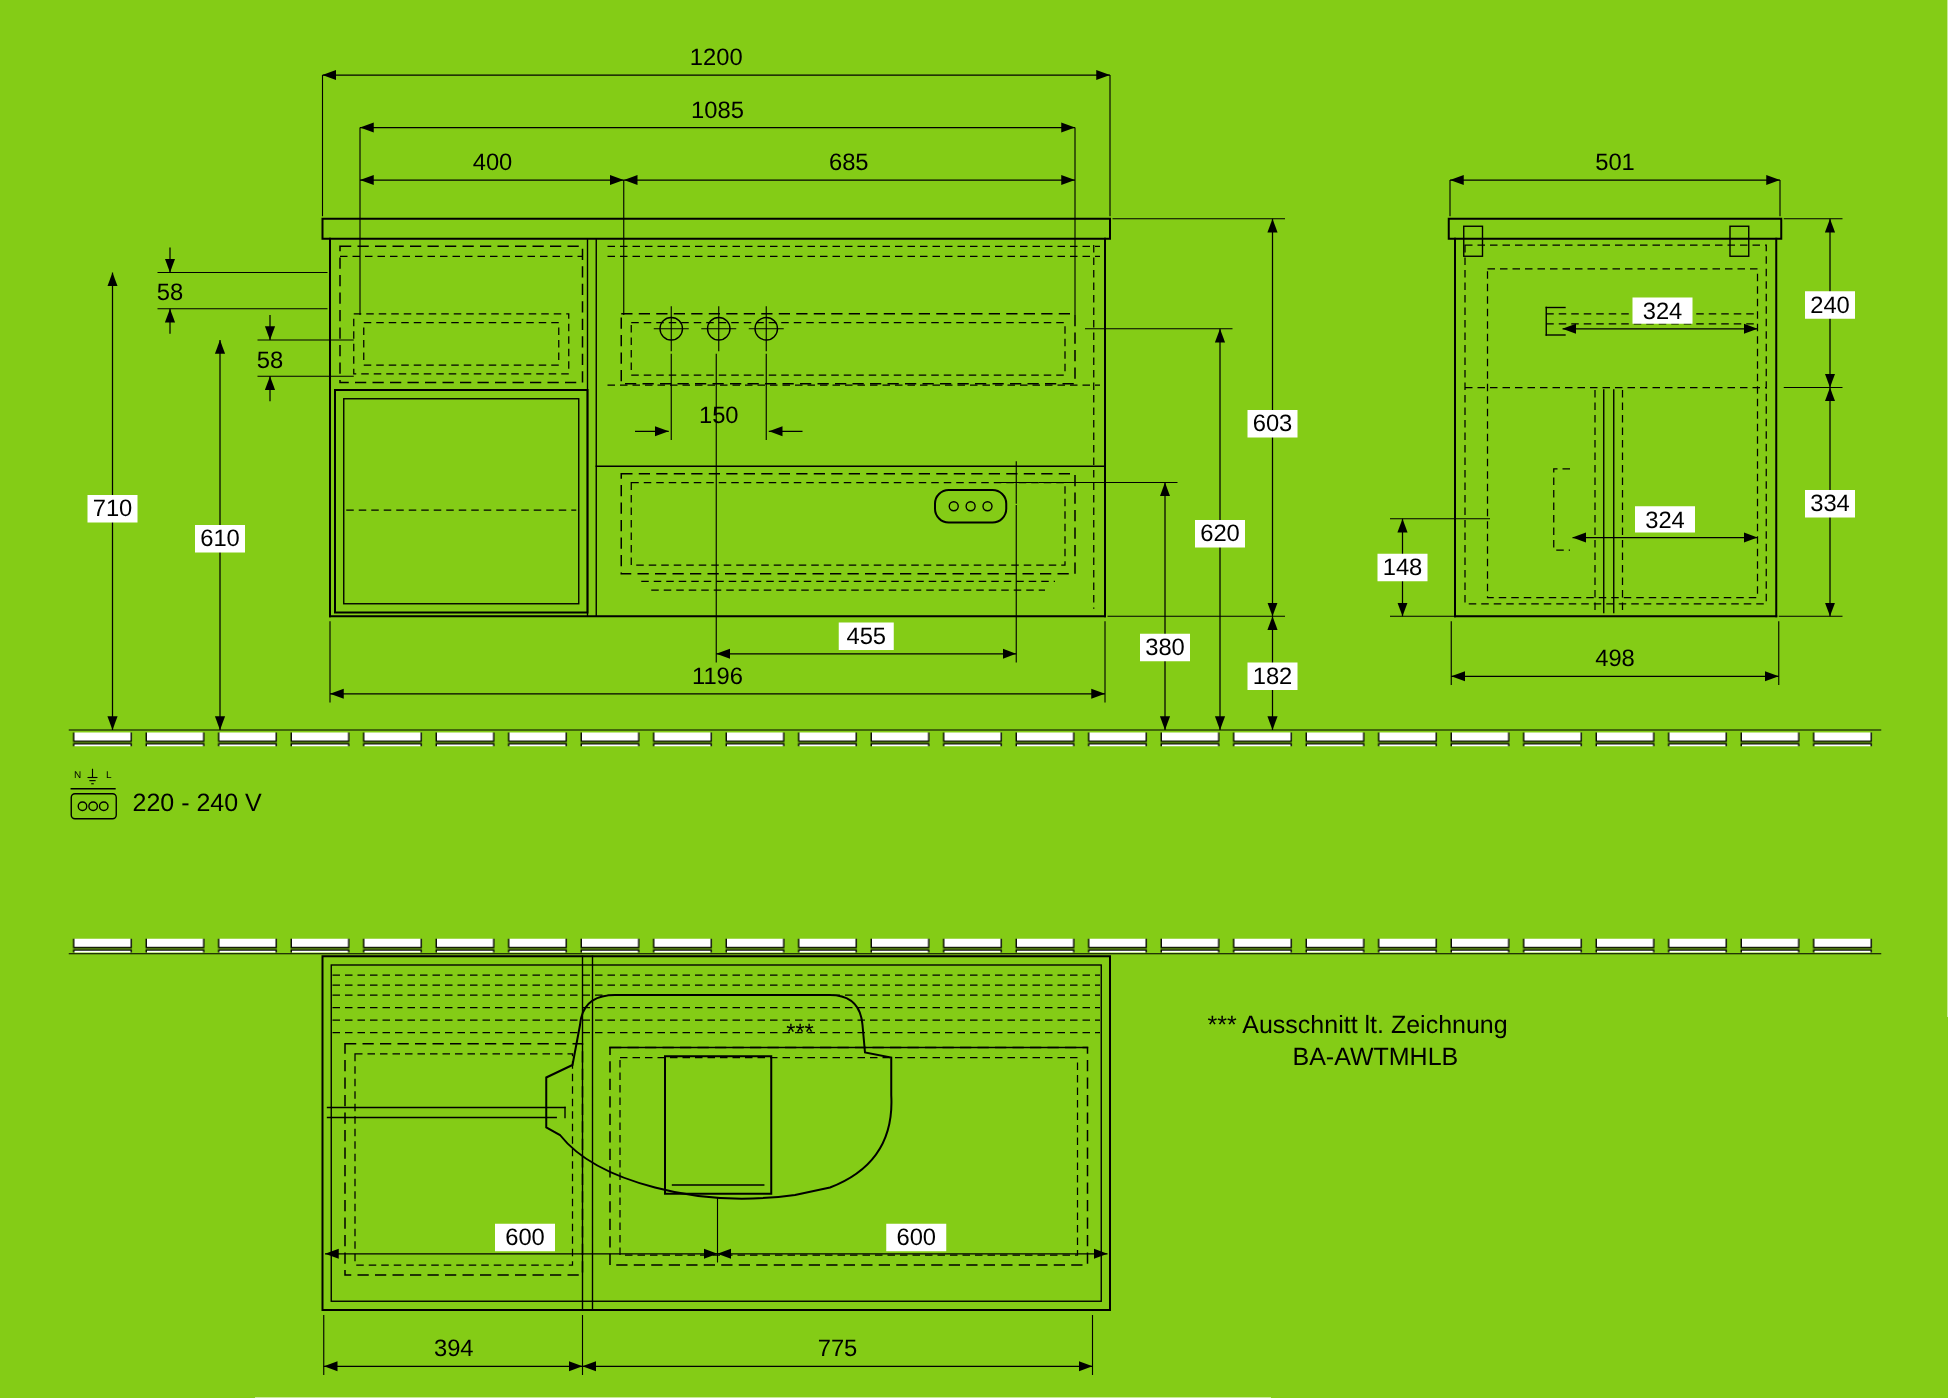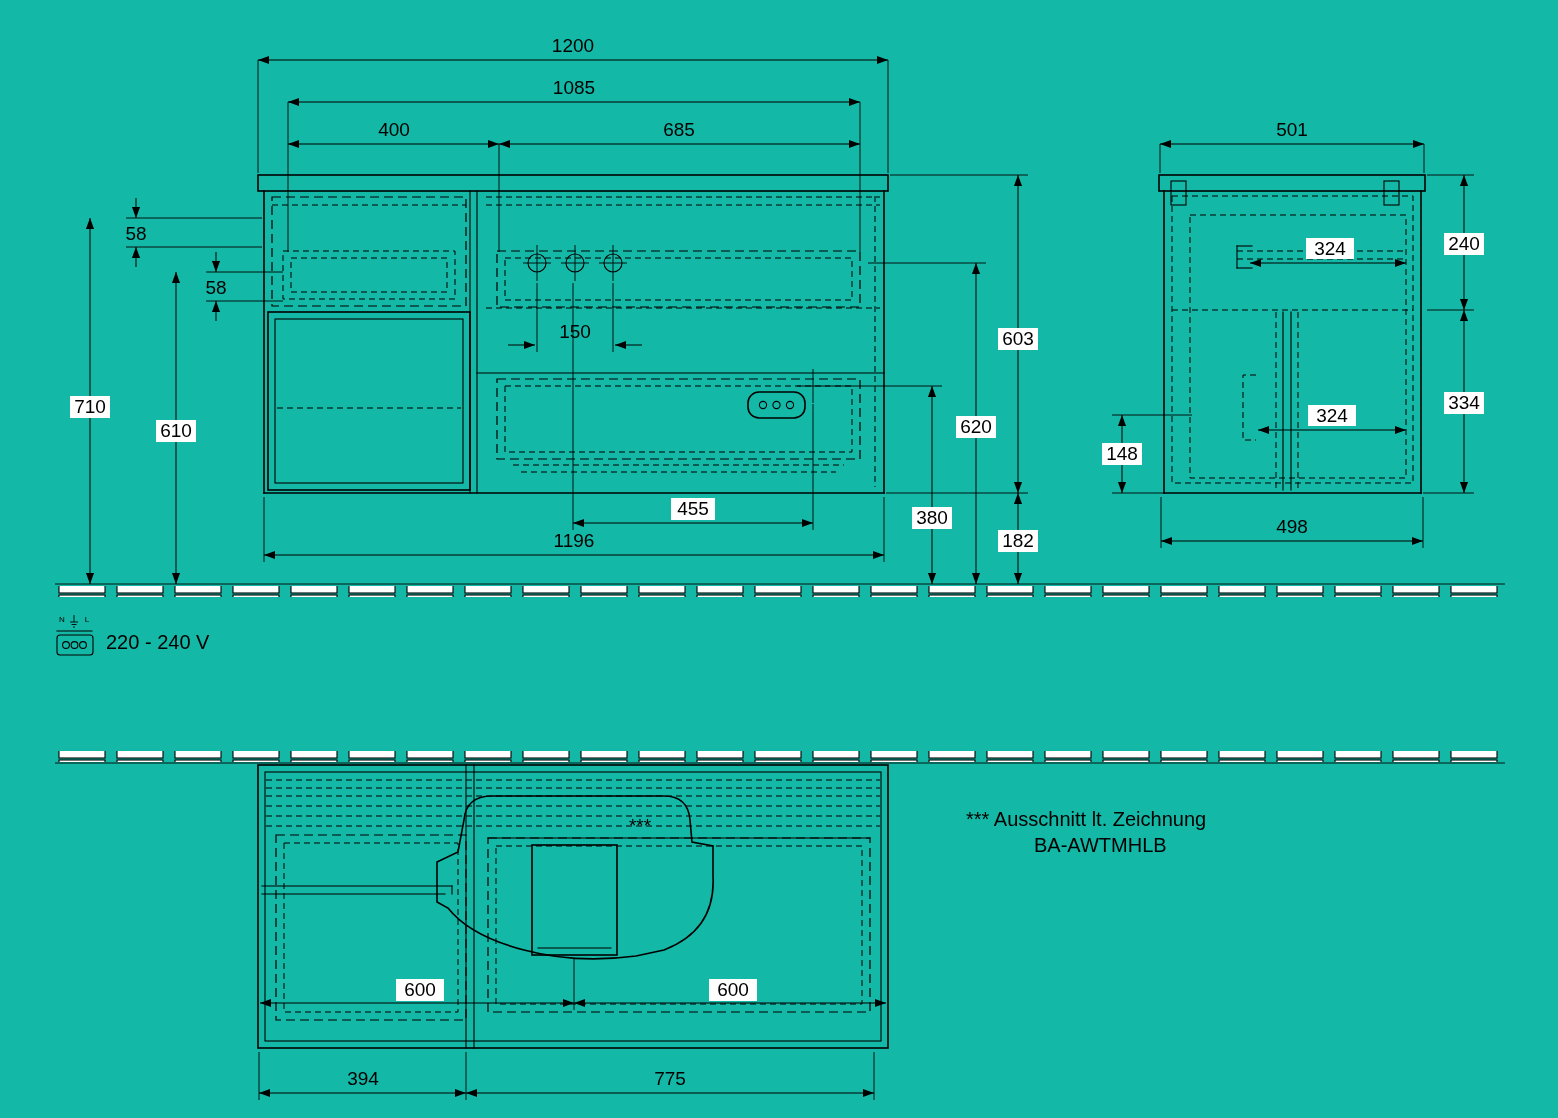--- a/index.html
+++ b/index.html
@@ -1,16 +1,16 @@
 <!DOCTYPE html>
 <html><head>
 <meta charset="utf-8">
 <style>
   html,body{margin:0;padding:0;background:#fff;}
-  .page{width:1558px;height:1118px;position:relative;background:#14b8a6;}
+  .page{width:1558px;height:1118px;position:relative;background:#84cc16;}
   svg{display:block;}
   .s   {stroke:#000;stroke-width:1.6;fill:none;stroke-linecap:square;}
   .s2  {stroke:#000;stroke-width:1.1;fill:none;stroke-linecap:square;}
   .thin{stroke:#000;stroke-width:0.9;fill:none;}
   .d   {stroke:#000;stroke-width:1.2;fill:none;stroke-dasharray:9 5;}
   .d2  {stroke:#000;stroke-width:1;fill:none;stroke-dasharray:6 4;}
   .dim {stroke:#000;stroke-width:1;fill:none;}
   .ext {stroke:#000;stroke-width:0.9;fill:none;}
   .bg  {fill:#fff;}
   text {font-family:"Liberation Sans","DejaVu Sans",sans-serif;font-size:19px;fill:#000;}

